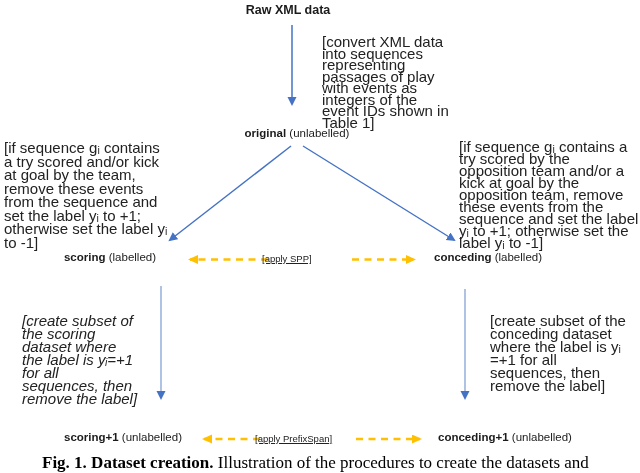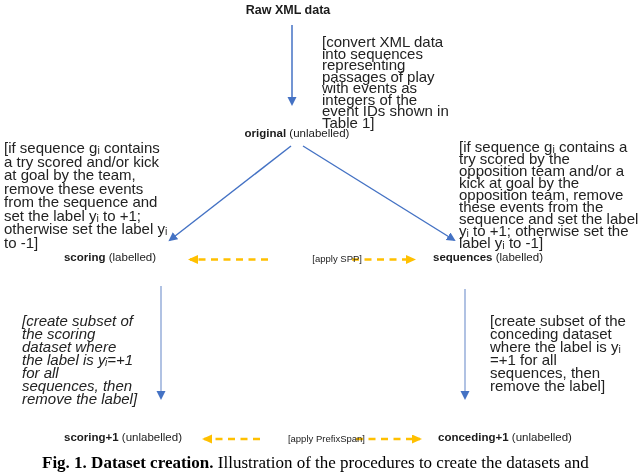--- a/index.html
+++ b/index.html
@@ -8,21 +8,21 @@
     width:640px;height:473px;
     background:#ffffff;
     overflow:hidden;
     font-family:"Liberation Sans","DejaVu Sans",sans-serif;
     color:#1b1b1b;
   }
   .abs{position:absolute;}
   .node{font-size:11.5px;text-align:center;white-space:nowrap;}
   .node b{font-weight:bold;}
   .ann{font-size:15px;line-height:13px;color:#222;}
-  .proc{font-size:9.5px;text-align:right;white-space:nowrap;color:#222;}
+  .proc{font-size:9.5px;text-align:left;white-space:nowrap;color:#222;text-decoration:underline;}
   #arrow-layer{position:absolute;left:0;top:0;width:640px;height:473px;}
   .title{font-size:12.5px;font-weight:bold;text-align:center;white-space:nowrap;}
   .caption{
     font-family:"Liberation Serif","DejaVu Serif",serif;
     font-size:17px;white-space:nowrap;color:#000;
   }
   .caption b{font-weight:bold;margin-left:36px;}
 </style>
 </head>
 <body>
@@ -60,21 +60,21 @@
   </div>
 
   <div class="abs ann" style="left:4px;top:141px;width:164px;line-height:13.5px;">[if sequence gᵢ contains a try scored and/or kick at goal by the team, remove these events from the sequence and set the label yᵢ to +1; otherwise set the label yᵢ to -1]</div>
   <div class="abs ann" style="left:459px;top:141px;width:180px;line-height:12px;">[if sequence gᵢ contains a try scored by the opposition team and/or a kick at goal by the opposition team, remove these events from the sequence and set the label yᵢ to +1; otherwise set the label yᵢ to -1]</div>
 
   <div class="abs node" style="left:30px;top:251px;width:160px;">
     <b>scoring</b><span> (labelled)</span>
   </div>
   <div class="abs proc" style="left:262px;top:253px;width:100px;">[apply SPP]</div>
   <div class="abs node" style="left:408px;top:251px;width:160px;">
-    <b>sequences</b><span> (labelled)</span>
+    <b>conceding</b><span> (labelled)</span>
   </div>
 
   <div class="abs ann" style="left:22px;top:314px;width:117px;font-style:italic;">[create subset of the scoring dataset where the label is yᵢ=+1 for all sequences, then remove the label]</div>
   <div class="abs ann" style="left:490px;top:314px;width:141px;">[create subset of the conceding dataset where the label is yᵢ =+1 for all sequences, then remove the label]</div>
 
   <div class="abs node" style="left:23px;top:431px;width:200px;">
     <b>scoring+1</b><span> (unlabelled)</span>
   </div>
   <div class="abs proc" style="left:255px;top:433px;width:110px;">[apply PrefixSpan]</div>
   <div class="abs node" style="left:410px;top:431px;width:190px;">

